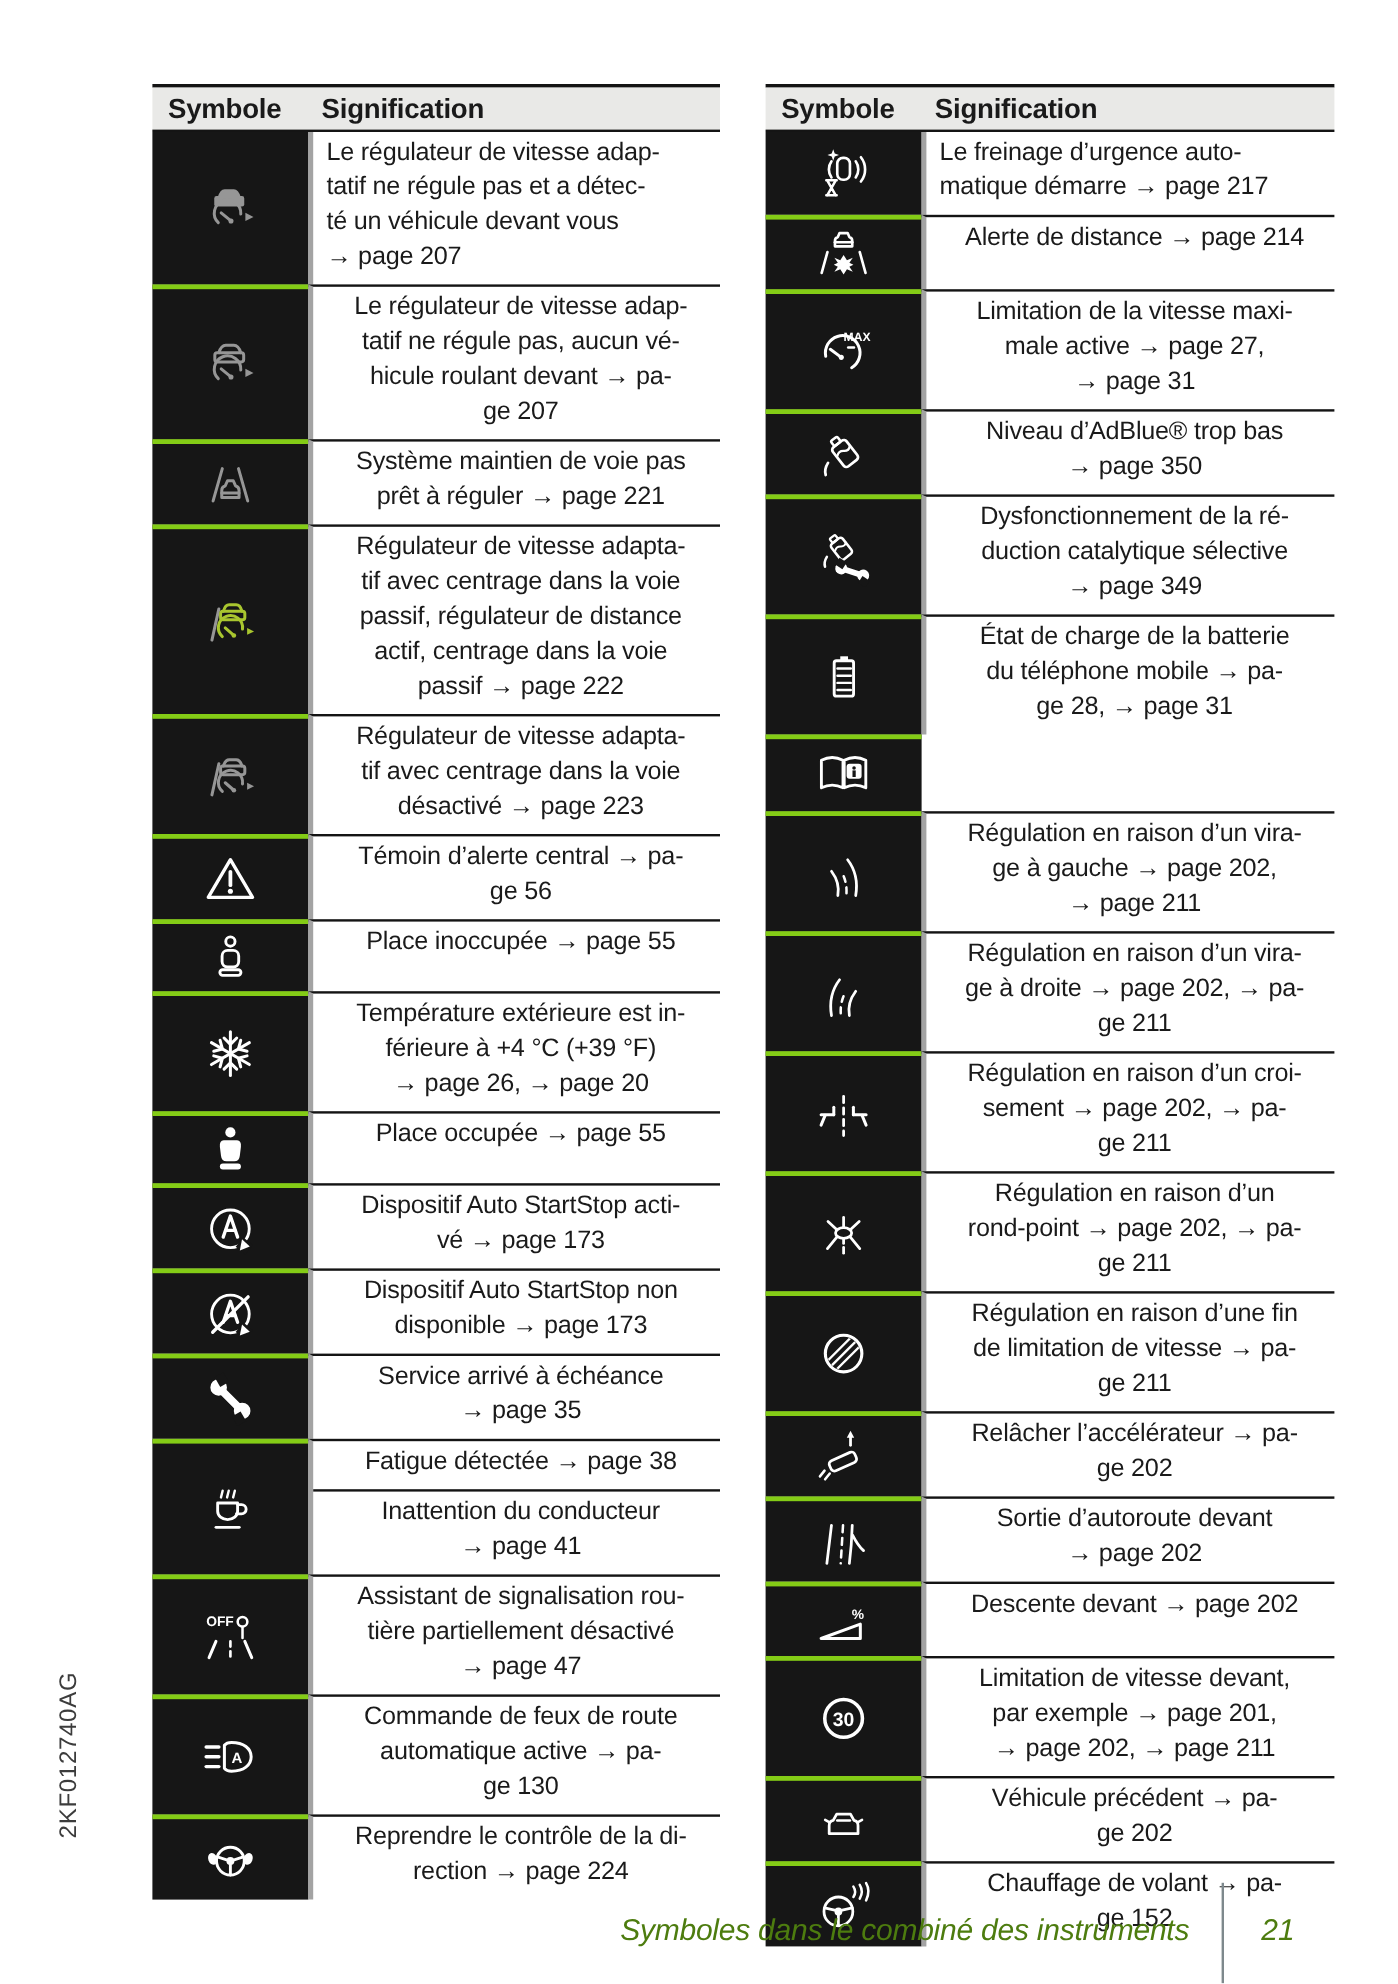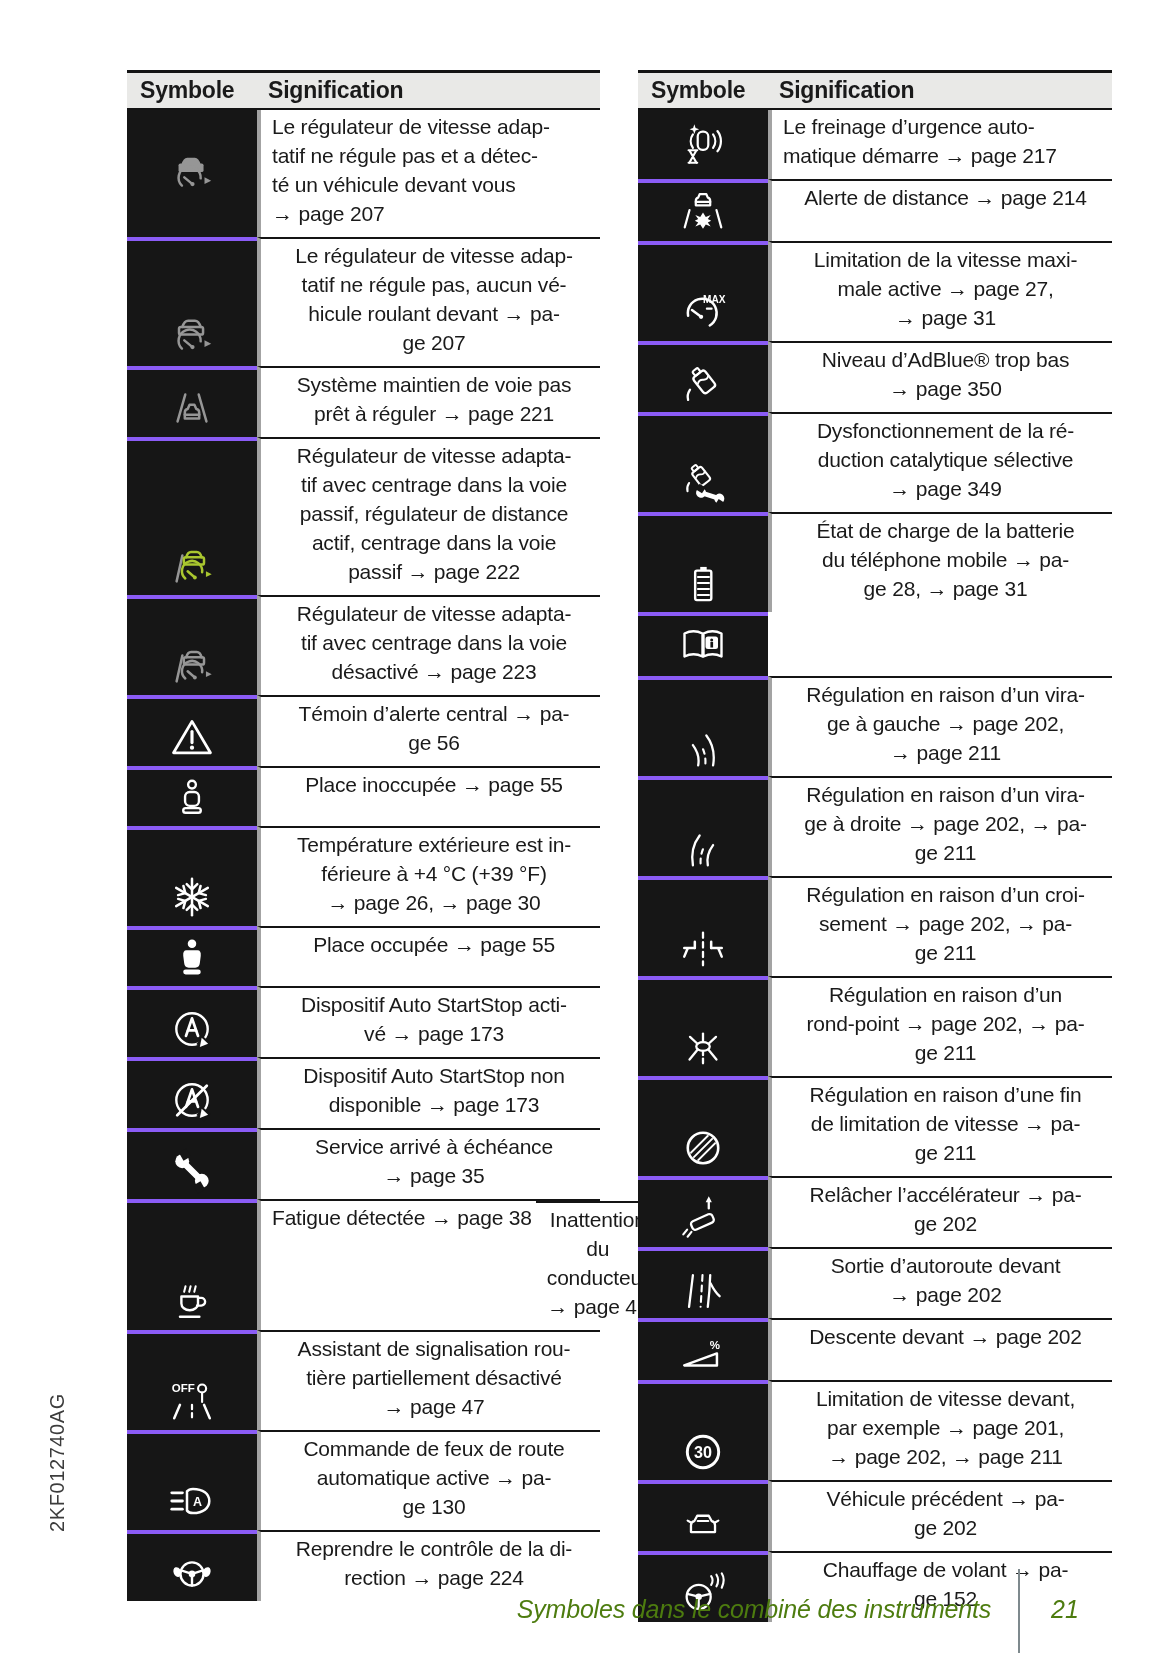--- a/index.html
+++ b/index.html
@@ -8,25 +8,25 @@
   .tbl{position:absolute;top:70px;width:473px;border-top:3px solid #141414;}
   .tbl.right{left:638px;width:474px;}
   .tbl.left{left:127px;}
   .thead{display:flex;background:#e9e9e7;border-bottom:2px solid #141414;
          font-weight:bold;font-size:23px;height:35px;align-items:center;letter-spacing:-0.2px;}
   .thead .h1{width:130px;padding-left:13px;box-sizing:border-box;flex:0 0 130px;}
   .thead .h2{padding-left:11px;}
   .row{display:flex;align-items:stretch;}
   .sym{flex:0 0 130px;width:130px;background:#161616;display:flex;align-items:center;
        justify-content:center;padding:4px 0;box-sizing:border-box;min-height:56px;}
-  .row + .row .sym{border-top:4px solid #8b5cf6;align-items:flex-end;}
+  .row + .row .sym{border-top:4px solid #84cc16;}
   .sig{flex:1;border-left:4px solid #a3a3a3;padding:2px 4px 9px 11px;font-size:21px;
        line-height:29px;letter-spacing:-0.2px;white-space:pre-line;box-sizing:border-box;}
   .row + .row .sig{border-top:2px solid #141414;text-align:center;}
-  .sig.split{padding:0;display:flex;flex-direction:row;}
+  .sig.split{padding:0;display:flex;flex-direction:column;}
   .sig.split > div{padding:2px 4px 9px 11px;white-space:pre-line;}
   .sig.split > div + div{border-top:2px solid #141414;}
   .sig.split > div:first-child{flex:0 0 auto;}
   .ic{stroke:#fff;fill:none;stroke-width:2.6;stroke-linecap:round;stroke-linejoin:round;display:block;}
   .ic.gray{stroke:#969696;}
   .ic text{font-family:"Liberation Sans",sans-serif;font-weight:bold;fill:#fff;stroke:none;}
   .footer{position:absolute;right:72px;bottom:0;height:84px;display:flex;align-items:flex-start;
           color:#4d7c0f;font-style:italic;}
   .ftitle{font-size:25px;padding-top:26px;margin-right:27px;letter-spacing:-0.2px;}
   .fdiv{width:2px;height:84px;background:#7e898d;}
@@ -168,21 +168,21 @@
         </g>
         <g transform="rotate(120 26 26)">
           <line x1="26" y1="7" x2="26" y2="45"></line>
               <path d="M20.5 12.5 26 18 31.5 12.5"></path>
               <path d="M20.5 39.5 26 34 31.5 39.5"></path>
         </g>
       </svg>
         </div>
       <div class="sig">Température extérieure est in-
 férieure à +4 °C (+39 °F)
-→ page 26, → page 30</div>
+→ page 26, → page 20</div>
     </div>
 
     <div class="row">
       <div class="sym">
           <svg class="ic" width="48" height="48" viewBox="0 0 52 52">
         <circle cx="26" cy="10.5" r="4.6" fill="#fff" stroke="none"></circle>
         <path d="M20 17.5 h12 q4 0 3.5 6 l-1 8 q-.5 5 -5 5 h-7 q-4.5 0 -5 -5 l-1 -8 q-.5 -6 3.5 -6 z" fill="#fff" stroke="none"></path>
         <rect x="16.5" y="38.5" width="19" height="5.5" rx="2.7" fill="#fff" stroke="none"></rect>
       </svg>
         </div>

